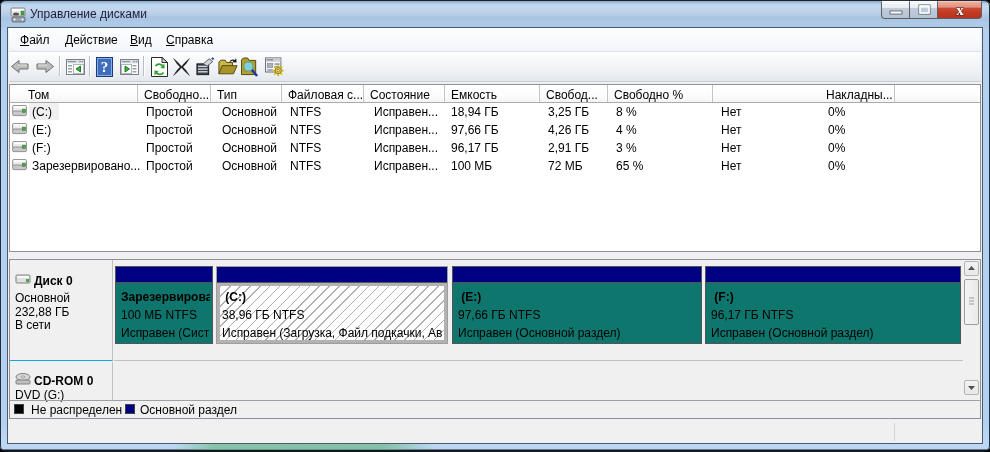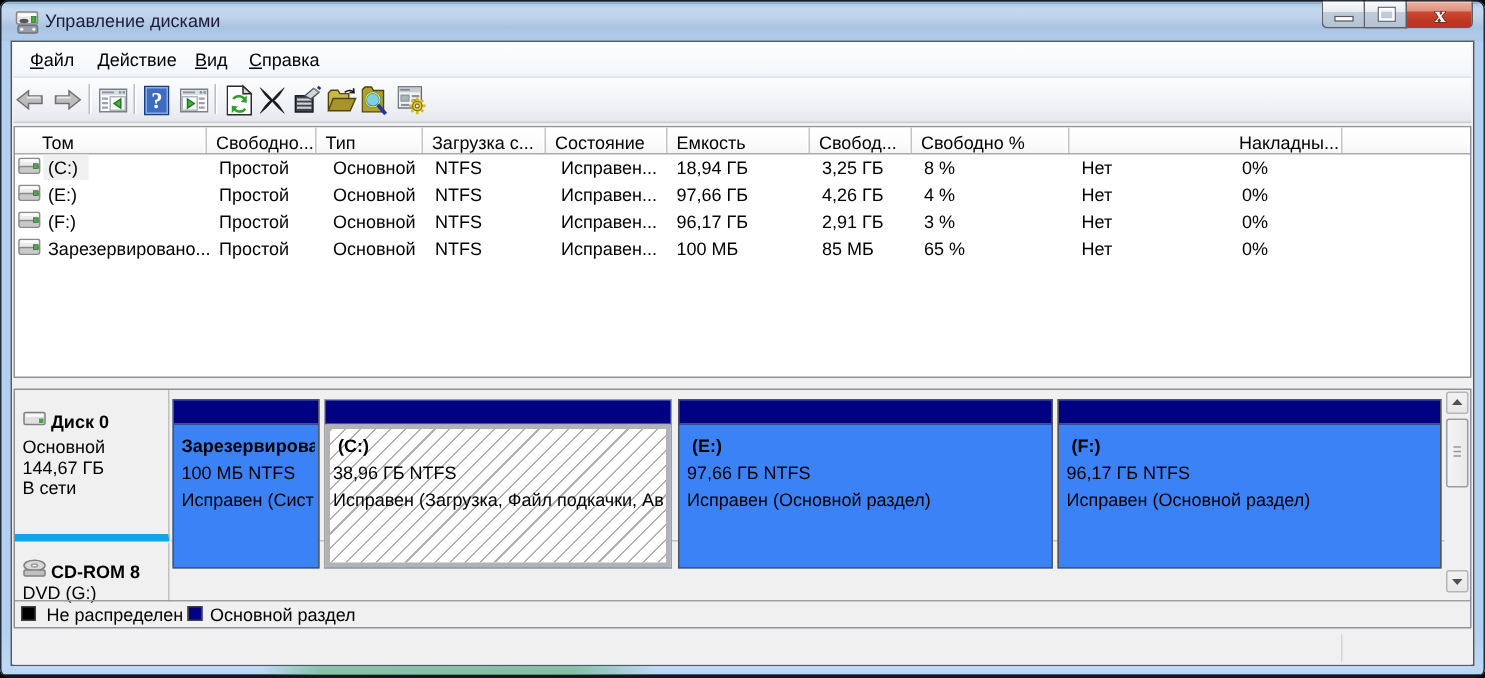--- a/index.html
+++ b/index.html
@@ -43,21 +43,21 @@
 .hcol { position:absolute; top:0; height:17px; border-right:1px solid #c2c5c8; box-shadow:-1px 0 0 #fff inset; }
 .hcol span { position:absolute; top:3px; left:6px; color:#000; font-size:12px; white-space:nowrap; }
 .lrow { position:absolute; left:0; width:970px; height:18px; }
 .lcell { position:absolute; top:2px; font-size:12px; white-space:nowrap; }
 .dicon { position:absolute; width:16px; height:12px; }
 
 
 #botpanel { left:9px; top:259px; width:972px; height:160px; background:#f0f0f0; border:1px solid #8e9199; }
 
 
-.part { position:absolute; top:6px; height:113px; border:1px solid #50555c; background:#3b82f6; }
+.part { position:absolute; top:6px; height:78px; border:1px solid #50555c; background:#0f766e; }
 .pband { position:absolute; left:0; top:0; right:0; height:16px; background:#000082; border-bottom:1px solid #50555c; }
 .ptxt { position:absolute; left:5px; top:21px; right:2px; bottom:1px; overflow:hidden; font-size:12px; line-height:18px; white-space:nowrap; }
 .ptxt b { font-weight:bold; }
 
 
 #vsb { position:absolute; left:954px; top:2px; width:15px; height:135px; background:#f0f0f0; }
 .sbtn { position:absolute; left:0; width:15px; height:15px; background:linear-gradient(#f2f2f2,#e8e8e8); border:1px solid #b5b5b5; border-radius:2px; }
 #sthumb { position:absolute; left:0; top:18px; width:15px; height:46px; background:linear-gradient(90deg,#f4f4f4,#e9e9e9); border:1px solid #9d9d9d; border-radius:2px; }
 #statusbar { left:9px; top:421px; width:972px; height:22px; background:#f0f0f0; }
 
@@ -205,21 +205,21 @@
       <div class="hcol" style="left:0; width:128px;">
           <span style="left:18px;">Том</span>
         </div>
       <div class="hcol" style="left:128px; width:73px;">
           <span>Свободно...</span>
         </div>
       <div class="hcol" style="left:201px; width:71px;">
           <span>Тип</span>
         </div>
       <div class="hcol" style="left:272px; width:82px;">
-          <span>Загрузка с...</span>
+          <span>Файловая с...</span>
         </div>
       <div class="hcol" style="left:354px; width:81px;">
           <span>Состояние</span>
         </div>
       <div class="hcol" style="left:435px; width:95px;">
           <span>Емкость</span>
         </div>
       <div class="hcol" style="left:530px; width:68px;">
           <span>Свобод...</span>
         </div>
@@ -292,38 +292,38 @@
    <rect x="1.5" y="1.2" width="13" height="2" rx="1" fill="#fbfbfb"></rect>
    <rect x="0.5" y="6.5" width="15" height="5" rx="1.5" fill="#c9c9c9" stroke="#8a8a8a"></rect>
    <rect x="11" y="4.5" width="3.4" height="3.4" fill="#53a553" stroke="#2f7a2f" stroke-width="0.6"></rect>
   </svg>
         <div class="lcell" style="left:22px;">Зарезервировано...</div>
         <div class="lcell" style="left:136px;">Простой</div>
         <div class="lcell" style="left:212px;">Основной</div>
         <div class="lcell" style="left:280px;">NTFS</div>
         <div class="lcell" style="left:364px;">Исправен...</div>
         <div class="lcell" style="left:441px;">100 МБ</div>
-        <div class="lcell" style="left:538px;">85 МБ</div>
+        <div class="lcell" style="left:538px;">72 МБ</div>
         <div class="lcell" style="left:606px;">65 %</div>
         <div class="lcell" style="left:711px;">Нет</div>
         <div class="lcell" style="left:818px;">0%</div>
       </div>
     </div>
 
   <div class="abs" id="botpanel">
 
-    <div class="abs" style="left:0; top:0; width:103px; height:101px; border-right:1px solid #c0c0c0; border-bottom:5px solid #0ea5e9;">
+    <div class="abs" style="left:0; top:0; width:103px; height:101px; border-right:1px solid #c0c0c0; border-bottom:1px solid #0ea5e9;">
       <svg class="abs" style="left:5px; top:14px;" width="18" height="14" viewBox="0 0 18 14">
         <rect x="1" y="1" width="14" height="8" rx="1" fill="#e0e0e0" stroke="#808080"></rect>
         <rect x="2" y="2" width="12" height="2" fill="#f8f8f8"></rect>
         <rect x="11" y="5" width="3" height="3" fill="#47a447"></rect>
       </svg>
       <div class="abs" style="left:24px; top:14px; font-weight:bold;">Диск 0</div>
       <div class="abs" style="left:5px; top:31px;">Основной</div>
-      <div class="abs" style="left:5px; top:45px;">144,67 ГБ</div>
+      <div class="abs" style="left:5px; top:45px;">232,88 ГБ</div>
       <div class="abs" style="left:5px; top:58px;">В сети</div>
     </div>
 
     <div class="abs" style="left:104px; top:0; width:849px; height:101px; border-bottom:1px solid #c0c0c0;">
       <div class="part" style="left:1px; width:98px;">
         <div class="pband"></div>
         <div class="ptxt"><b>Зарезервирова</b><br>100 МБ NTFS<br>Исправен (Сист</div>
       </div>
       <div class="part" style="left:102px; width:232px; border-color:#9e9e9e;">
         <div class="pband"></div>
@@ -339,21 +339,21 @@
         <div class="ptxt"><b>&nbsp;(F:)</b><br>96,17 ГБ NTFS<br>Исправен (Основной раздел)</div>
       </div>
     </div>
 
     <div class="abs" style="left:0; top:102px; width:103px; height:39px; border-right:1px solid #c0c0c0;">
       <svg class="abs" style="left:5px; top:10px;" width="18" height="14" viewBox="0 0 18 14">
         <ellipse cx="8" cy="5" rx="7" ry="3.5" fill="#d8d8d8" stroke="#808080"></ellipse>
         <ellipse cx="8" cy="5" rx="2" ry="1" fill="#fff" stroke="#999"></ellipse>
         <rect x="1" y="8" width="14" height="4" rx="1" fill="#c0c0c0" stroke="#808080"></rect>
       </svg>
-      <div class="abs" style="left:24px; top:12px; font-weight:bold;">CD-ROM 8</div>
+      <div class="abs" style="left:24px; top:12px; font-weight:bold;">CD-ROM 0</div>
       <div class="abs" style="left:5px; top:26px;">DVD (G:)</div>
     </div>
 
     <div id="vsb" style="left:954px; top:1px; height:139px;">
       <div class="sbtn" style="top:0;"><svg width="13" height="13">
             <path d="M6.5 4 L10 8 L3 8 Z" fill="#505050"></path>
           </svg></div>
       <div id="sthumb"><svg width="13" height="46">
             <g stroke="#999">
               <line x1="4" y1="18" x2="9" y2="18"></line>

